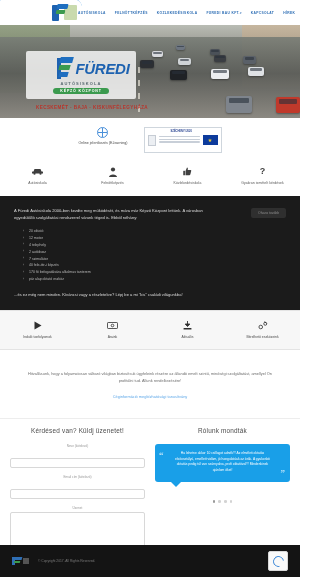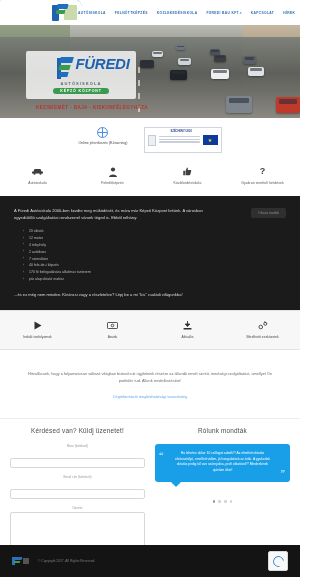--- a/index.html
+++ b/index.html
@@ -74,21 +74,21 @@
     background: rgba(40,48,58,.6); border-radius: 1px;
   }
   .hero-logo {
     position: absolute; left: 26px; top: 26px;
     width: 110px; height: 48px;
     background: rgba(255,255,255,.80);
     border-radius: 2px;
     display: flex; align-items: center; justify-content: center;
     flex-direction: column;
   }
-  .hl-row { display: flex; align-items: flex-start; gap: 2px; padding-left: 25px; }
+  .hl-row { display: flex; align-items: center; gap: 2px; padding-left: 25px; }
   .hl-mark { position: relative; width: 16px; height: 24px; flex: none; }
   .hl-mark i { position: absolute; display: block; }
   .hl-mark .m1 { left:0; top:2px; width:4px; height:21px; background:#1d62b0; }
   .hl-mark .m2 { left:3px; top:1px; width:13px; height:6px; background:#1f6fc0; transform: skewX(-16deg); }
   .hl-mark .m3 { left:2px; top:9px; width:11px; height:5px; background:#3b9a4e; transform: skewX(-16deg); }
   .hl-mark .m4 { left:2px; top:16px; width:9px; height:5px; background:#1f6fc0; transform: skewX(-16deg); }
   .hl-word {
     font-family: "Liberation Sans", sans-serif;
     font-size: 15px; font-weight: 700; font-style: italic;
     color: #1d62b0; letter-spacing: -.3px; line-height: 1;

